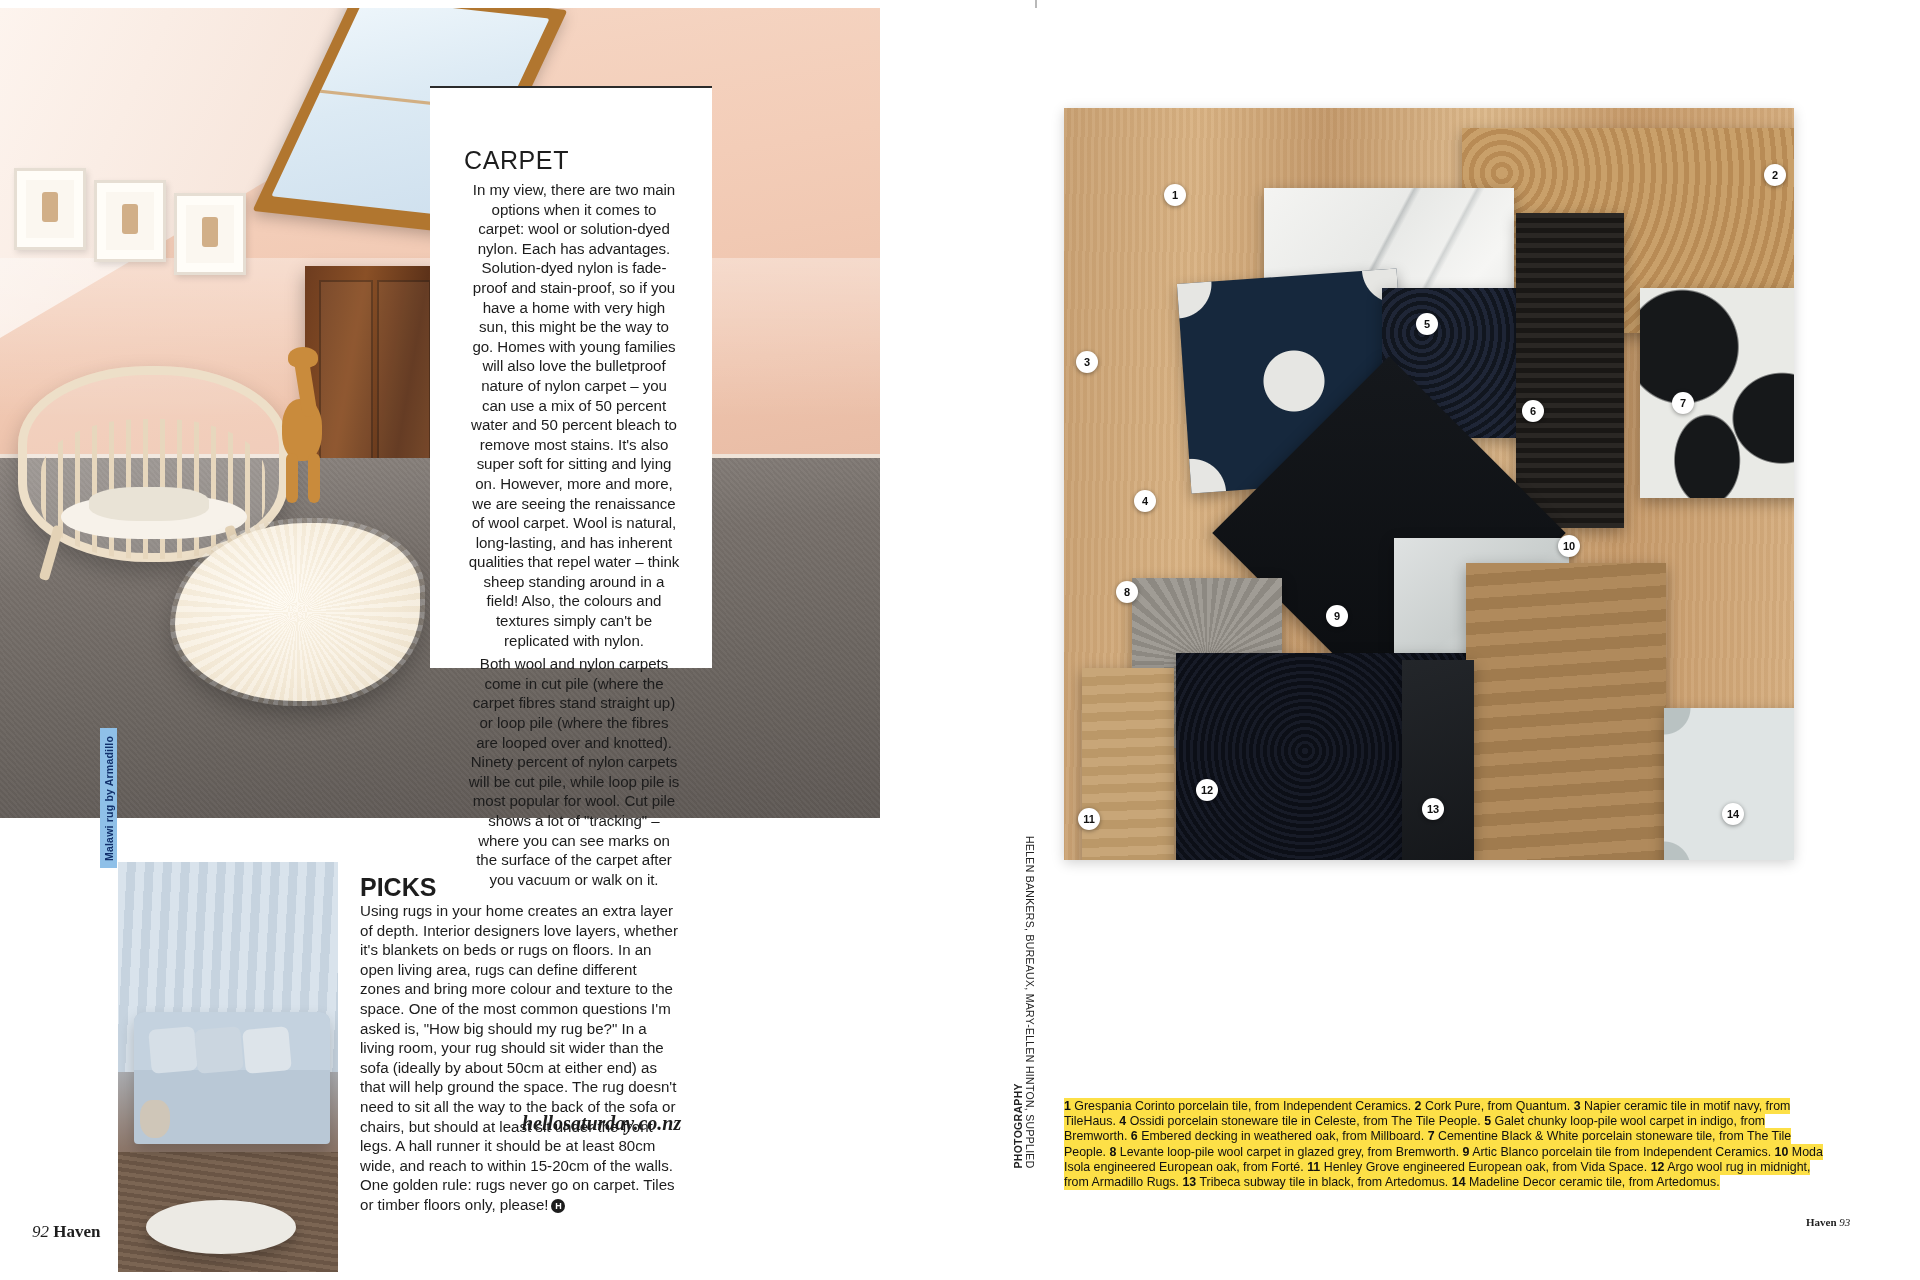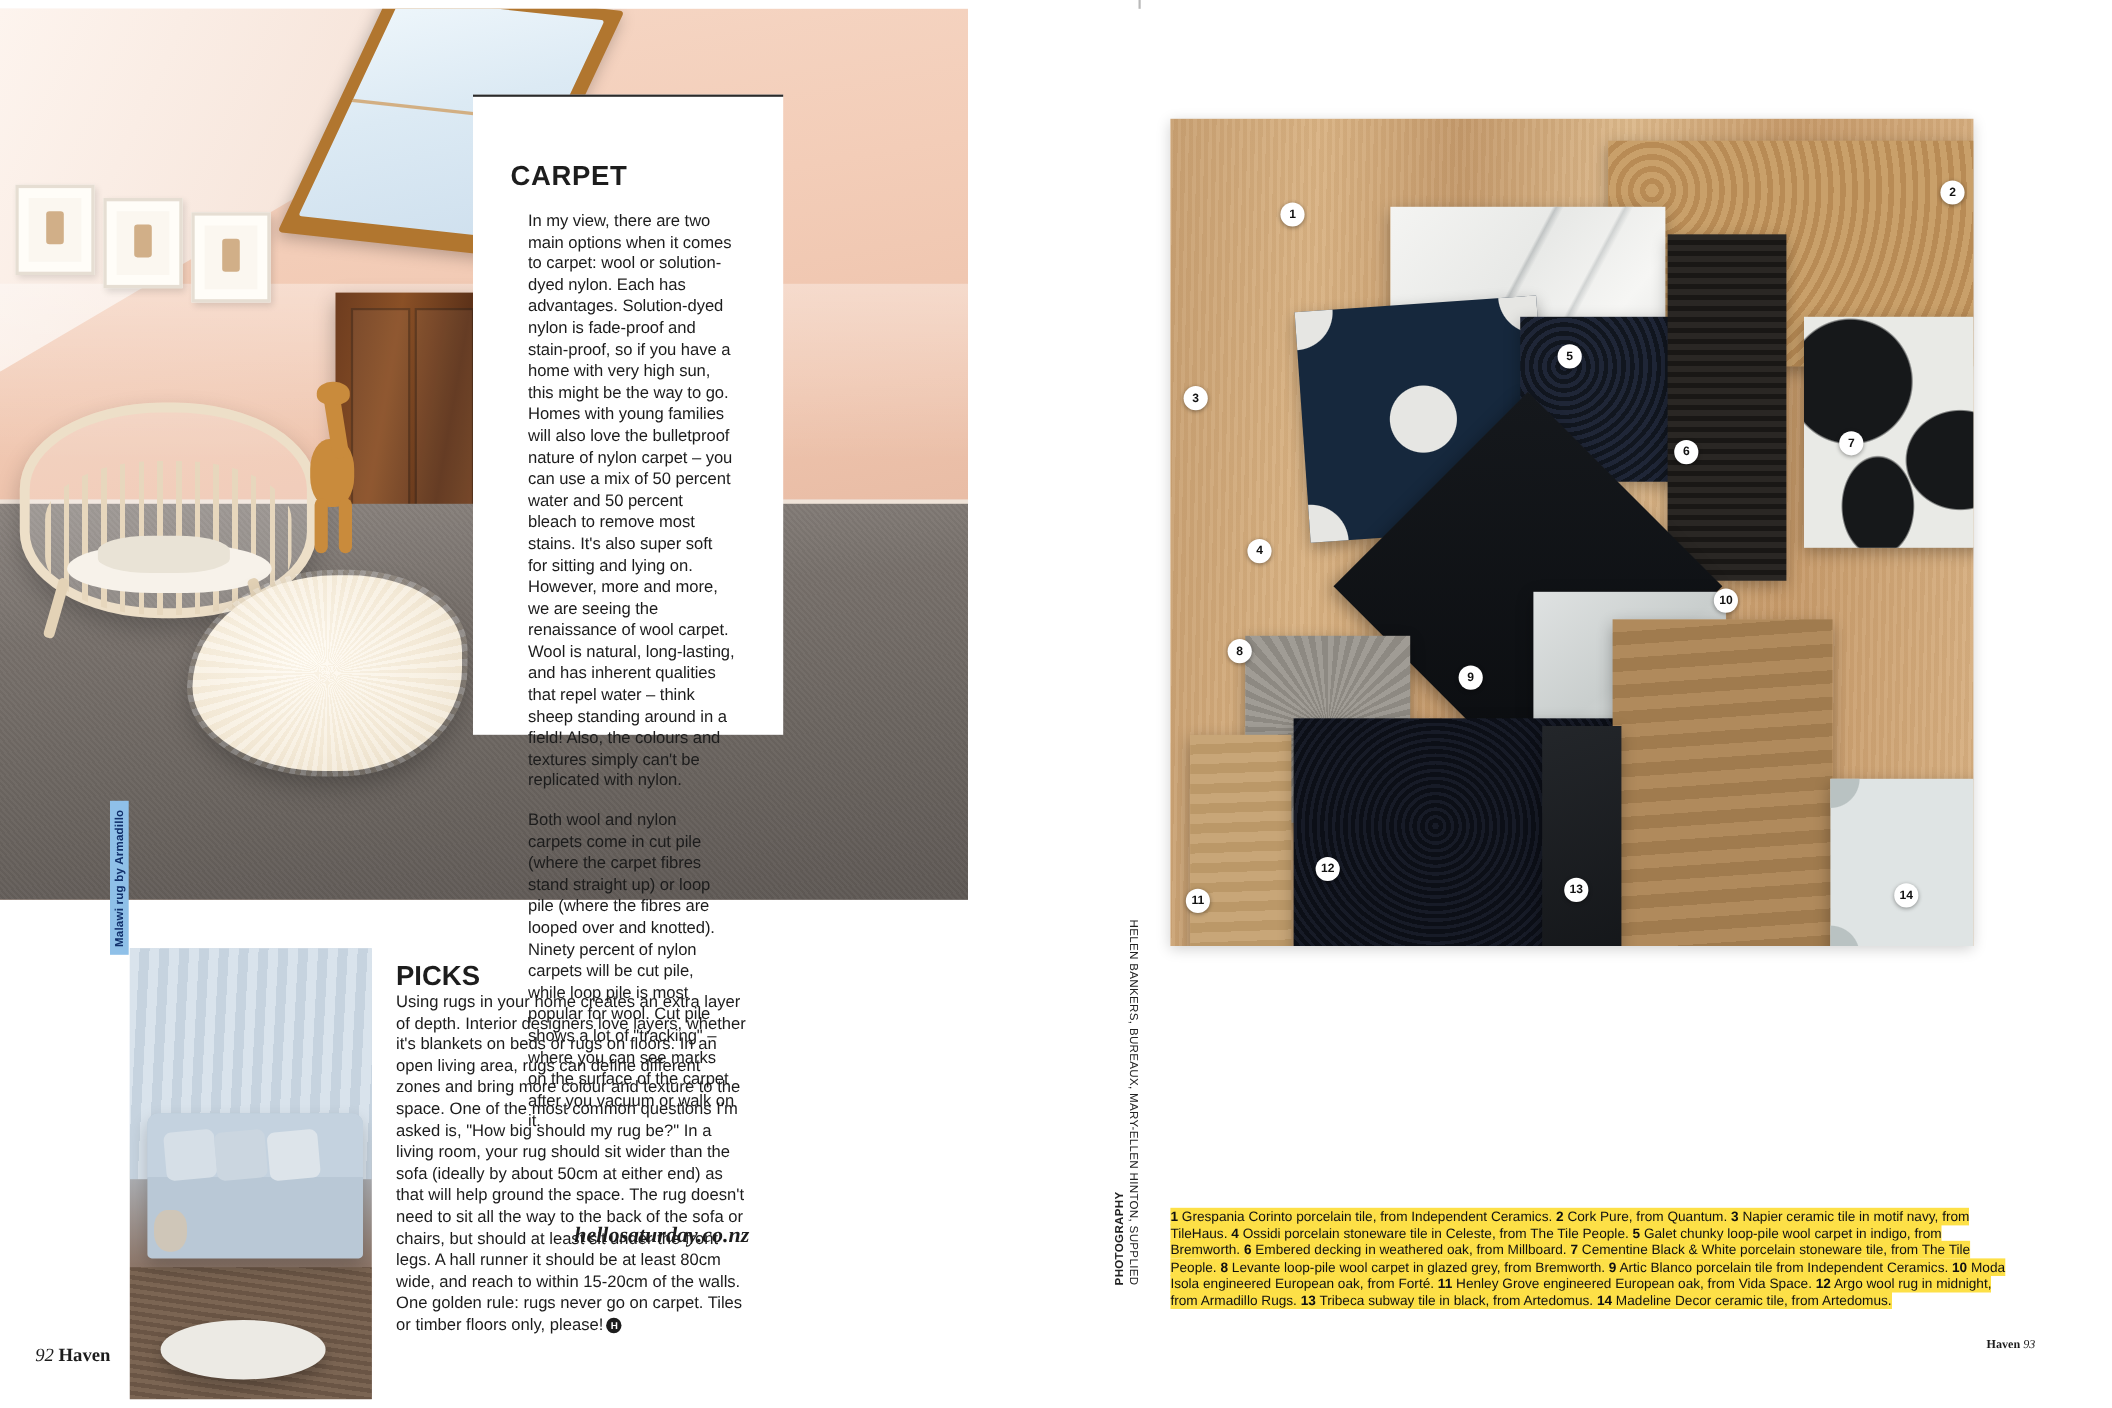--- a/index.html
+++ b/index.html
@@ -71,23 +71,23 @@
     background:radial-gradient(ellipse at 42% 42%,#fffaf0 0%,#f6ecda 55%,#e8dcc6 100%);
     border-radius:56% 44% 48% 52%/60% 40% 55% 45%;
     box-shadow:0 12px 26px rgba(0,0,0,.28);filter:blur(.3px);}
   .sheepskin::after{content:"";position:absolute;inset:-5px;border-radius:inherit;
     background:repeating-conic-gradient(from 0deg,rgba(255,255,255,.5) 0 3deg,rgba(230,218,196,.35) 3deg 6deg);
     opacity:.55;border-radius:56% 44% 48% 52%/60% 40% 55% 45%;}
 
   
   .carpet-box{position:absolute;left:430px;top:86px;width:282px;height:580px;background:#fff;
     border-top:2px solid #2b2b2b;}
-  .col-head{font-size:25px;letter-spacing:.6px;color:#1d1d1d;font-weight:700;margin:0 0 5px 0;}
+  .col-head{font-size:25px;letter-spacing:.6px;color:#1d1d1d;font-weight:400;margin:0 0 5px 0;}
   .carpet-box .inner{padding:58px 28px 0 34px;}
-  .body-copy{font-size:15.1px;line-height:19.6px;color:#1c1c1c;margin:16px;text-align:left;
+  .body-copy{font-size:15.1px;line-height:19.6px;color:#1c1c1c;margin:4px;text-align:center;
     font-family:"Liberation Sans", sans-serif;letter-spacing:-.05px;}
 
   
   .rugs-wrap{position:absolute;left:118px;top:880px;width:620px;}
   .rugs-head{position:absolute;left:242px;top:-28px;font-size:25px;color:#1d1d1d;}
   .rugs-copy{position:absolute;left:242px;top:6px;width:320px;font-size:15.1px;line-height:19.6px;color:#1c1c1c;}
   .endmark{display:inline-block;width:14px;height:14px;border-radius:50%;background:#1d1d1d;color:#fff;
     font-size:9px;line-height:14px;text-align:center;vertical-align:middle;margin-left:3px;font-weight:700;}
   .url{position:absolute;left:404px;top:232px;font-family:"Liberation Serif", serif;font-style:italic;
     font-weight:700;font-size:20px;color:#1d1d1d;}

